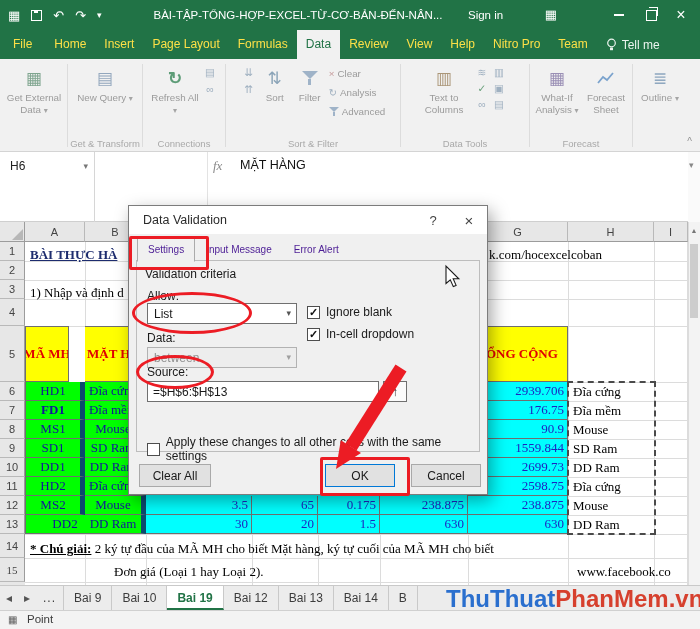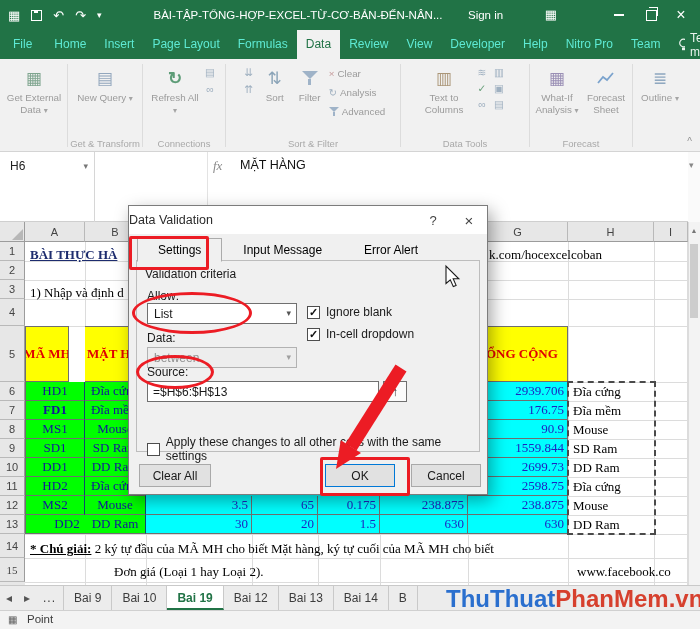--- a/index.html
+++ b/index.html
@@ -15,21 +15,21 @@
   #title-text{left:128px;top:0;width:340px;height:30px;line-height:30px;text-align:center;
       font-size:11.5px;white-space:nowrap;overflow:hidden;}
   #signin{left:468px;top:0;height:30px;line-height:30px;font-size:11.5px;}
   .winbtn{top:0;height:30px;line-height:30px;color:#fff;font-size:13px;text-align:center;width:22px;}
   .win-restore{top:10px;position:absolute;width:9px;height:9px;border:1px solid #fff;}
   .win-restore::after{content:'';position:absolute;left:2px;top:-4px;width:8px;height:8px;
       border:1px solid #fff;border-bottom:none;border-left:none;}
   .win-min{top:14px;position:absolute;width:10px;height:1.5px;background:#fff;}
   
   #tabrow{left:0;top:30px;width:700px;height:29px;background:#217346;display:flex;align-items:stretch;}
-  .rtab{padding:0 9px;line-height:29px;font-size:12px;color:#5eead4;white-space:nowrap;}
+  .rtab{padding:0 9px;line-height:29px;font-size:12px;color:#fde047;white-space:nowrap;}
   .rtab.file{padding:0 13px;}
   .rtab.active{background:#f1f1f1;color:#217346;}
   .tellme{display:flex;align-items:center;gap:5px;padding:0 9px;color:#eaf4ee;font-size:12px;}
   
   #ribbon{left:0;top:59px;width:700px;height:93px;background:#f1f1f1;border-bottom:1px solid #d4d4d4;
       box-sizing:border-box;display:flex;align-items:stretch;padding:1px 0 0 2px;}
   .rgroup{display:flex;flex-direction:column;}
   .rgroup .content{flex:1;display:flex;align-items:flex-start;justify-content:center;padding-top:2px;}
   .glabel{height:15px;line-height:15px;font-size:9.5px;color:#a9a9a9;text-align:center;}
   .rsep{width:1px;background:#dcdcdc;margin:4px 1px;}
@@ -67,44 +67,44 @@
   .rhead{position:absolute;left:0;width:25px;background:#e7e7e7;border-right:1px solid #9c9c9c;
       border-bottom:1px solid #b9b9b9;box-sizing:border-box;font-size:11px;color:#444;
       display:flex;align-items:center;justify-content:center;z-index:4;}
   #corner{left:0;top:222px;width:25px;height:20px;background:#e7e7e7;border-right:1px solid #9c9c9c;
       border-bottom:1px solid #9c9c9c;box-sizing:border-box;z-index:4;}
   #corner::after{content:'';position:absolute;right:1px;bottom:1px;
       border-left:11px solid transparent;border-bottom:11px solid #b7b7b7;}
   #rh-strip{left:0;top:242px;width:25px;height:343px;background:#e7e7e7;z-index:3;}
   .cell{position:absolute;box-sizing:border-box;display:flex;align-items:center;justify-content:center;
       font:13px "Liberation Serif",serif;white-space:nowrap;overflow:hidden;z-index:2;padding:0 2px;}
-  .tgreen{background:#00ff00;color:#14149c;border-right:1px solid #0c4a6e;border-bottom:1px solid #6f6f6f;}
+  .tgreen{background:#00ff00;color:#14149c;border-right:5px solid #0c4a6e;border-bottom:1px solid #6f6f6f;}
   .tcyan{background:#00ffff;border-right:1px solid #6f6f6f;border-bottom:1px solid #6f6f6f;color:#1d24c0;}
   .tyellow{background:#ffff00;color:#e00202;font-weight:bold;border-right:1px solid #6f6f6f;
       border-bottom:1px solid #6f6f6f;}
   .num{justify-content:flex-end;padding-right:3px;}
   .bl{border-left:1px solid #6f6f6f;}
   .bt{border-top:1px solid #6f6f6f;}
   .wrap{white-space:normal;text-align:center;line-height:1.3;}
   .hplain{justify-content:flex-start;padding-left:5px;color:#000;}
   .stext{position:absolute;font:13px "Liberation Serif",serif;color:#000;white-space:nowrap;z-index:3;
       line-height:17px;overflow:hidden;}
   #ants{left:567px;top:381px;width:89px;height:154px;border:2px dashed #4a4a4a;box-sizing:border-box;z-index:6;}
   
   #vsb{left:688px;top:222px;width:12px;height:363px;background:#f3f3f3;border-left:1px solid #dcdcdc;box-sizing:border-box;z-index:5;}
   #vsb-up{left:688px;top:222px;width:12px;height:18px;font-size:7px;color:#777;text-align:center;line-height:18px;z-index:6;}
   #vsb-thumb{left:690px;top:244px;width:8px;height:74px;background:#cdcdcd;z-index:6;}
   
   #dialog{left:128px;top:205px;width:360px;height:290px;background:#f0f0f0;border:1px solid #7c7c7c;
       box-sizing:border-box;box-shadow:4px 6px 16px rgba(0,0,0,.35);z-index:40;font-size:12px;color:#1a1a1a;}
   #dlg-title{position:absolute;left:0;top:0;width:100%;height:28px;background:#fff;display:flex;align-items:center;}
-  #dlg-title .t{margin-left:0;font-size:12.5px;color:#2b2b2b;}
+  #dlg-title .t{margin-left:14px;font-size:12.5px;color:#2b2b2b;}
   .dlg-sysbtn{width:36px;height:28px;display:flex;align-items:center;justify-content:center;color:#444;font-size:13px;}
   #dtabs{position:absolute;left:8px;top:32px;display:flex;}
-  .dtab{height:22px;line-height:22px;padding:0 20px;border:1px solid transparent;font-size:12px;color:#000000;}
+  .dtab{height:22px;line-height:22px;padding:0 10px;border:1px solid transparent;font-size:10px;color:#4c1d95;}
   .dtab.active{background:#f0f0f0;border-color:#ababab;border-bottom-color:#f0f0f0;position:relative;top:0px;z-index:2;}
   #dlg-page{position:absolute;left:7px;top:54px;width:344px;height:192px;border:1px solid #bdbdbd;
       background:#f0f0f0;box-sizing:border-box;}
   .dlabel{position:absolute;font-size:12px;color:#1a1a1a;text-align:right;}
   .combo{position:absolute;height:21px;background:#fff;border:1px solid #707070;box-sizing:border-box;
       display:flex;align-items:center;padding:0 20px 0 6px;font-size:12px;}
   .combo .ar{position:absolute;right:5px;top:4px;font-size:9px;color:#555;}
   .combo.disabled{background:#ededed;color:#8f8f8f;border-color:#b2b2b2;}
   .combo.disabled .ar{color:#9f9f9f;}
   .cbx{position:absolute;display:flex;align-items:center;gap:6px;font-size:12px;}
@@ -161,21 +161,20 @@
 <div id="tabrow" class="abs">
   <div id="rtabs" style="display:flex">
       <span class="rtab file">File</span>
       <span class="rtab">Home</span>
       <span class="rtab">Insert</span>
       <span class="rtab">Page Layout</span>
       <span class="rtab">Formulas</span>
       <span class="rtab active">Data</span>
       <span class="rtab">Review</span>
       <span class="rtab">View</span>
-      <span class="rtab">Developer</span>
       <span class="rtab">Help</span>
       <span class="rtab">Nitro Pro</span>
       <span class="rtab">Team</span>
     </div>
   <div class="tellme">
     <svg width="11" height="13">
         <circle cx="5.5" cy="5" r="3.8" fill="none" stroke="#eaf4ee" stroke-width="1.2"></circle>
         <rect x="4" y="9.6" width="3" height="2.6" fill="#eaf4ee"></rect>
       </svg>
     <span>Tell me</span>

